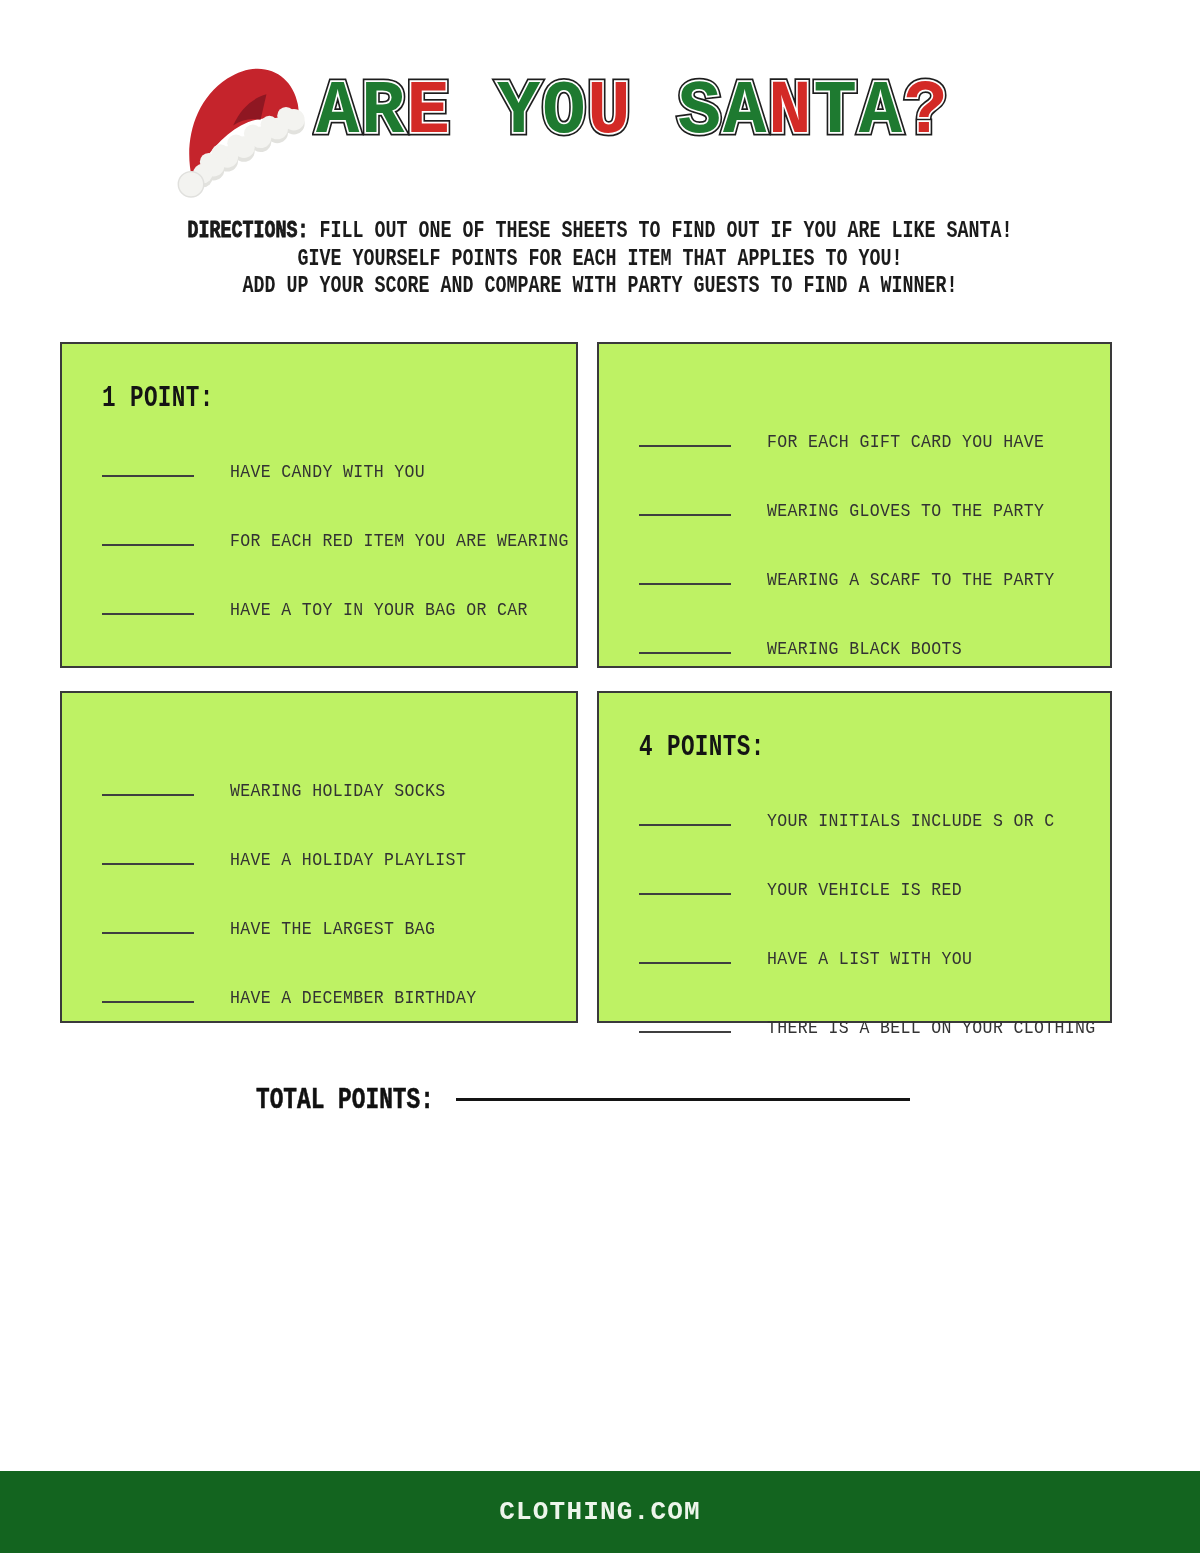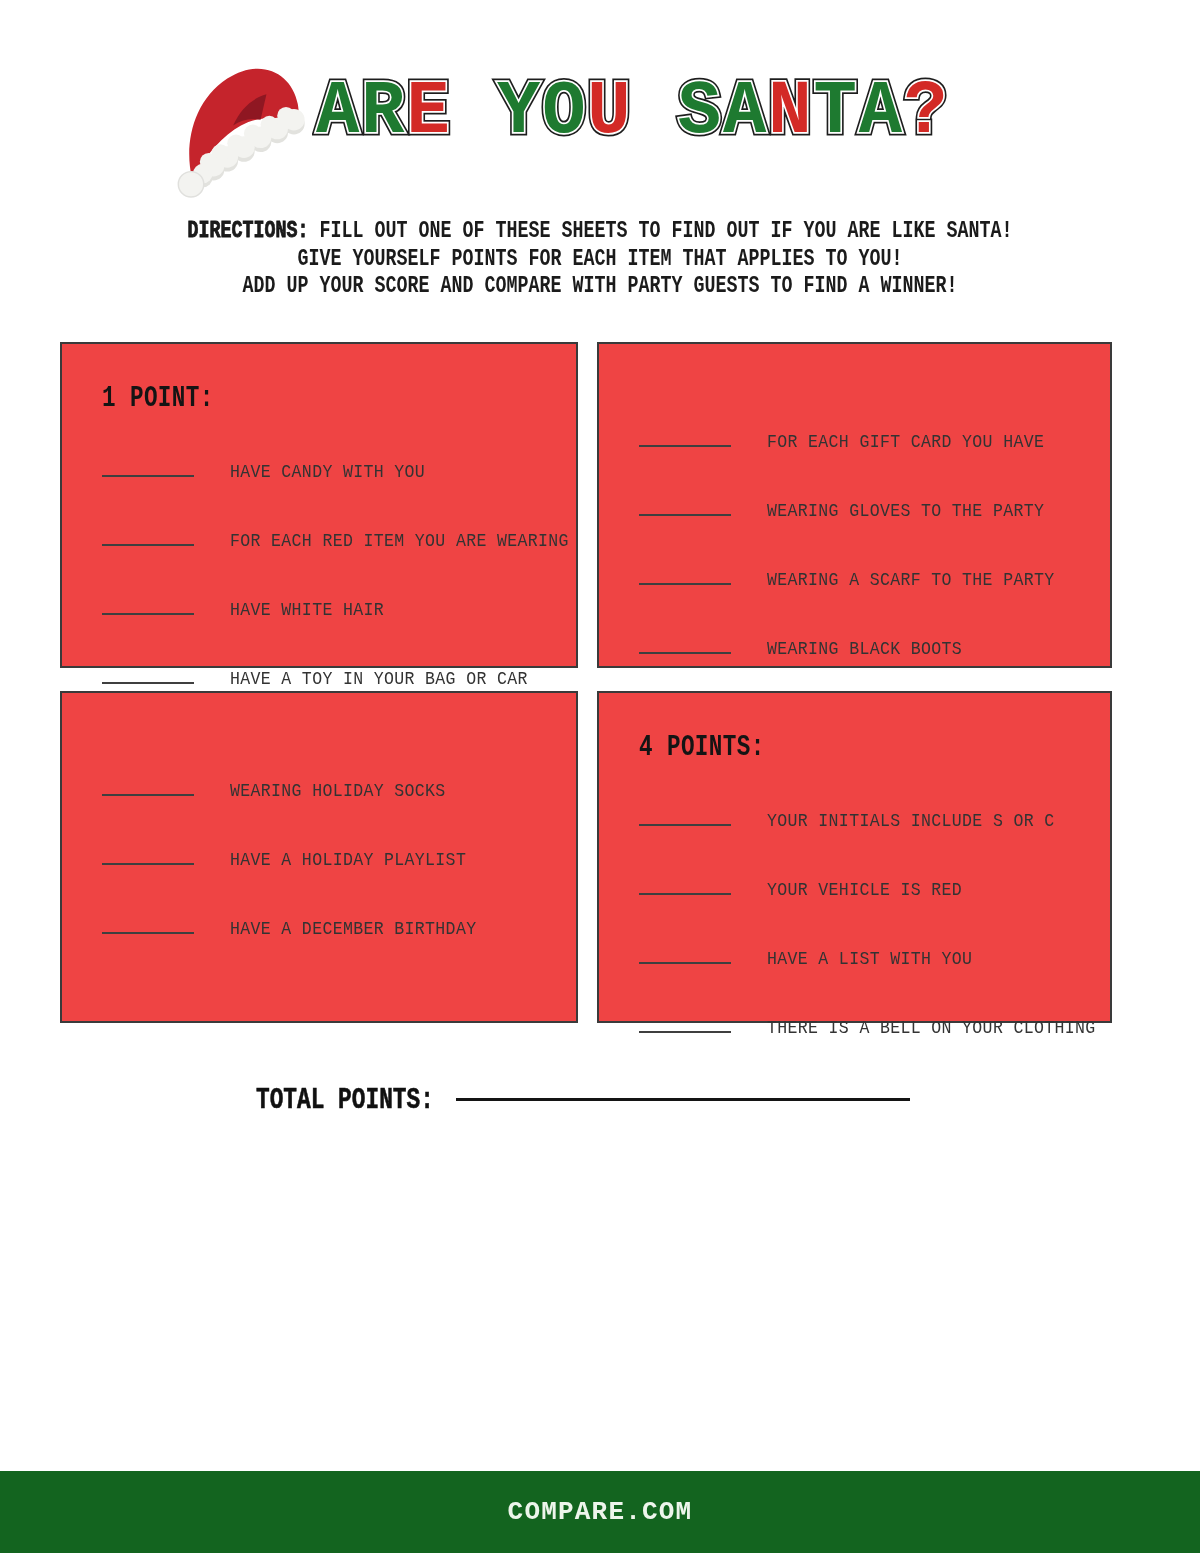--- a/index.html
+++ b/index.html
@@ -33,21 +33,21 @@
     transform:scaleX(0.78); transform-origin:center top;
   }
   .directions .dir-label { -webkit-text-stroke:0.8px #111; }
 
   
   .boxes-grid {
     margin:42px 0 0 60px; display:grid;
     grid-template-columns:518px 515px; grid-template-rows:326px 332px;
     column-gap:19px; row-gap:23px;
   }
-  .points-box { border:2px solid var(--box_border,#3a3a3a); background:#ef4444; padding:40px 16px 0 40px; }
+  .points-box { border:2px solid var(--box_border,#3a3a3a); background:#bef264; padding:40px 16px 0 40px; }
   .box-header { font-size:29px; line-height:30px; font-weight:700; color:#141414; }
   .box-header span { display:inline-block; transform:scaleX(0.78); transform-origin:left bottom; letter-spacing:0.5px; }
   .item-row { white-space:nowrap; margin-top:47px; }
   .item-row.first { }
   .blank-line {
     display:inline-block; width:92px; height:14px;
     border-bottom:2px solid var(--line,#3f3f3f); margin-right:36px;
   }
   .item-label {
     display:inline-block; transform:scaleX(0.87); transform-origin:left bottom;
@@ -134,23 +134,20 @@
 
     <div class="points-box">
       <div class="box-header"><span>1 POINT:</span></div>
       <div class="item-row first">
         <span class="blank-line"></span><span class="item-label">HAVE CANDY WITH YOU</span>
       </div>
       <div class="item-row">
         <span class="blank-line"></span><span class="item-label">FOR EACH RED ITEM YOU ARE WEARING</span>
       </div>
       <div class="item-row">
-        <span class="blank-line"></span><span class="item-label">HAVE WHITE HAIR</span>
-      </div>
-      <div class="item-row">
         <span class="blank-line"></span><span class="item-label">HAVE A TOY IN YOUR BAG OR CAR</span>
       </div>
     </div>
 
     <div class="points-box">
       <div class="item-row first">
         <span class="blank-line"></span><span class="item-label">FOR EACH GIFT CARD YOU HAVE</span>
       </div>
       <div class="item-row">
         <span class="blank-line"></span><span class="item-label">WEARING GLOVES TO THE PARTY</span>
@@ -162,20 +159,23 @@
         <span class="blank-line"></span><span class="item-label">WEARING BLACK BOOTS</span>
       </div>
     </div>
 
     <div class="points-box">
       <div class="item-row first">
         <span class="blank-line"></span><span class="item-label">WEARING HOLIDAY SOCKS</span>
       </div>
       <div class="item-row">
         <span class="blank-line"></span><span class="item-label">HAVE A HOLIDAY PLAYLIST</span>
+      </div>
+      <div class="item-row">
+        <span class="blank-line"></span><span class="item-label">HAVE THE LARGEST BAG</span>
       </div>
       <div class="item-row">
         <span class="blank-line"></span><span class="item-label">HAVE A DECEMBER BIRTHDAY</span>
       </div>
     </div>
 
     <div class="points-box">
       <div class="box-header"><span>4 POINTS:</span></div>
       <div class="item-row first">
         <span class="blank-line"></span><span class="item-label">YOUR INITIALS INCLUDE S OR C</span>
@@ -194,16 +194,16 @@
   </div>
 
   <div class="total-row">
     <div class="total-label-wrap">
       <span class="total-label">TOTAL POINTS:</span>
     </div>
     <div class="total-line"><span></span></div>
   </div>
 
   <div class="site-footer">
-    <span>COMPARE.COM</span>
+    <span>CLOTHING.COM</span>
   </div>
 
 </div>
 
 </body></html>

